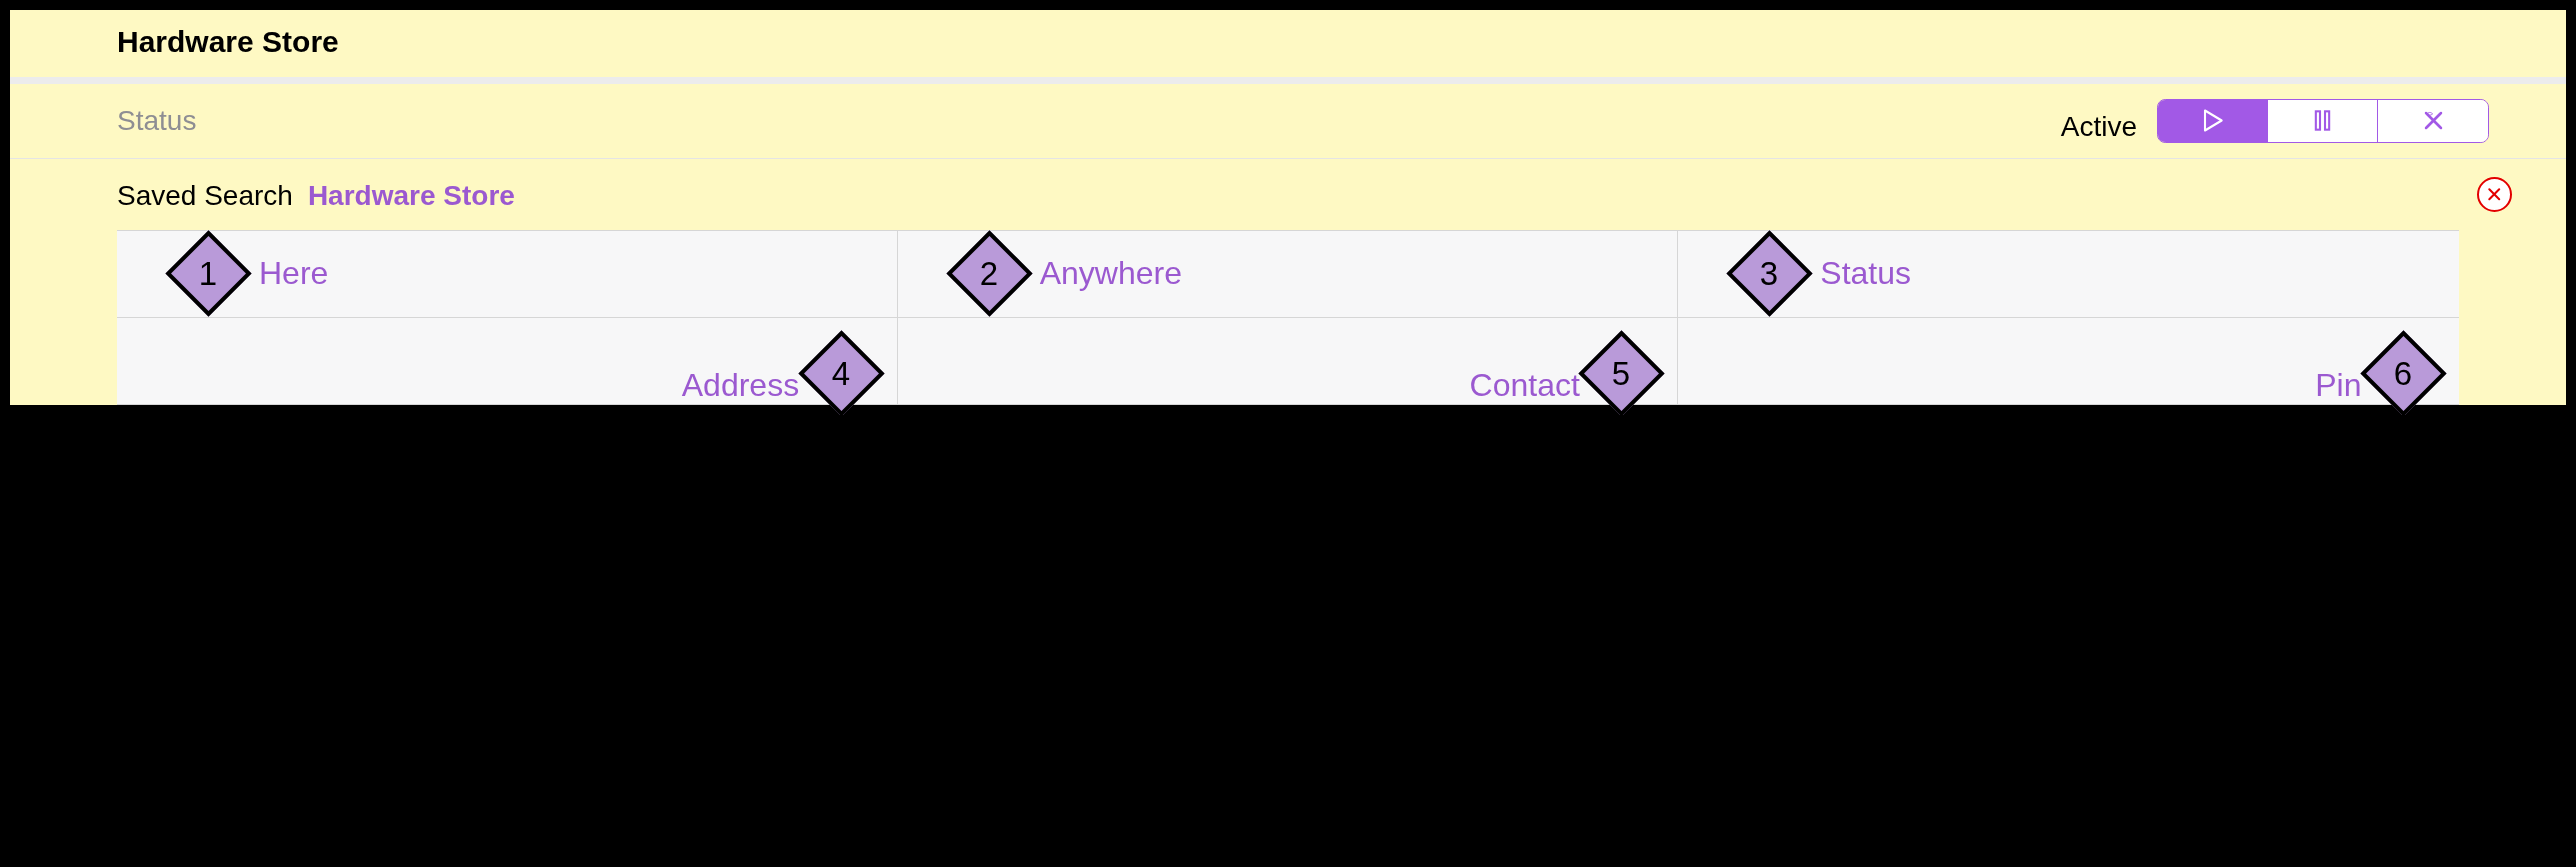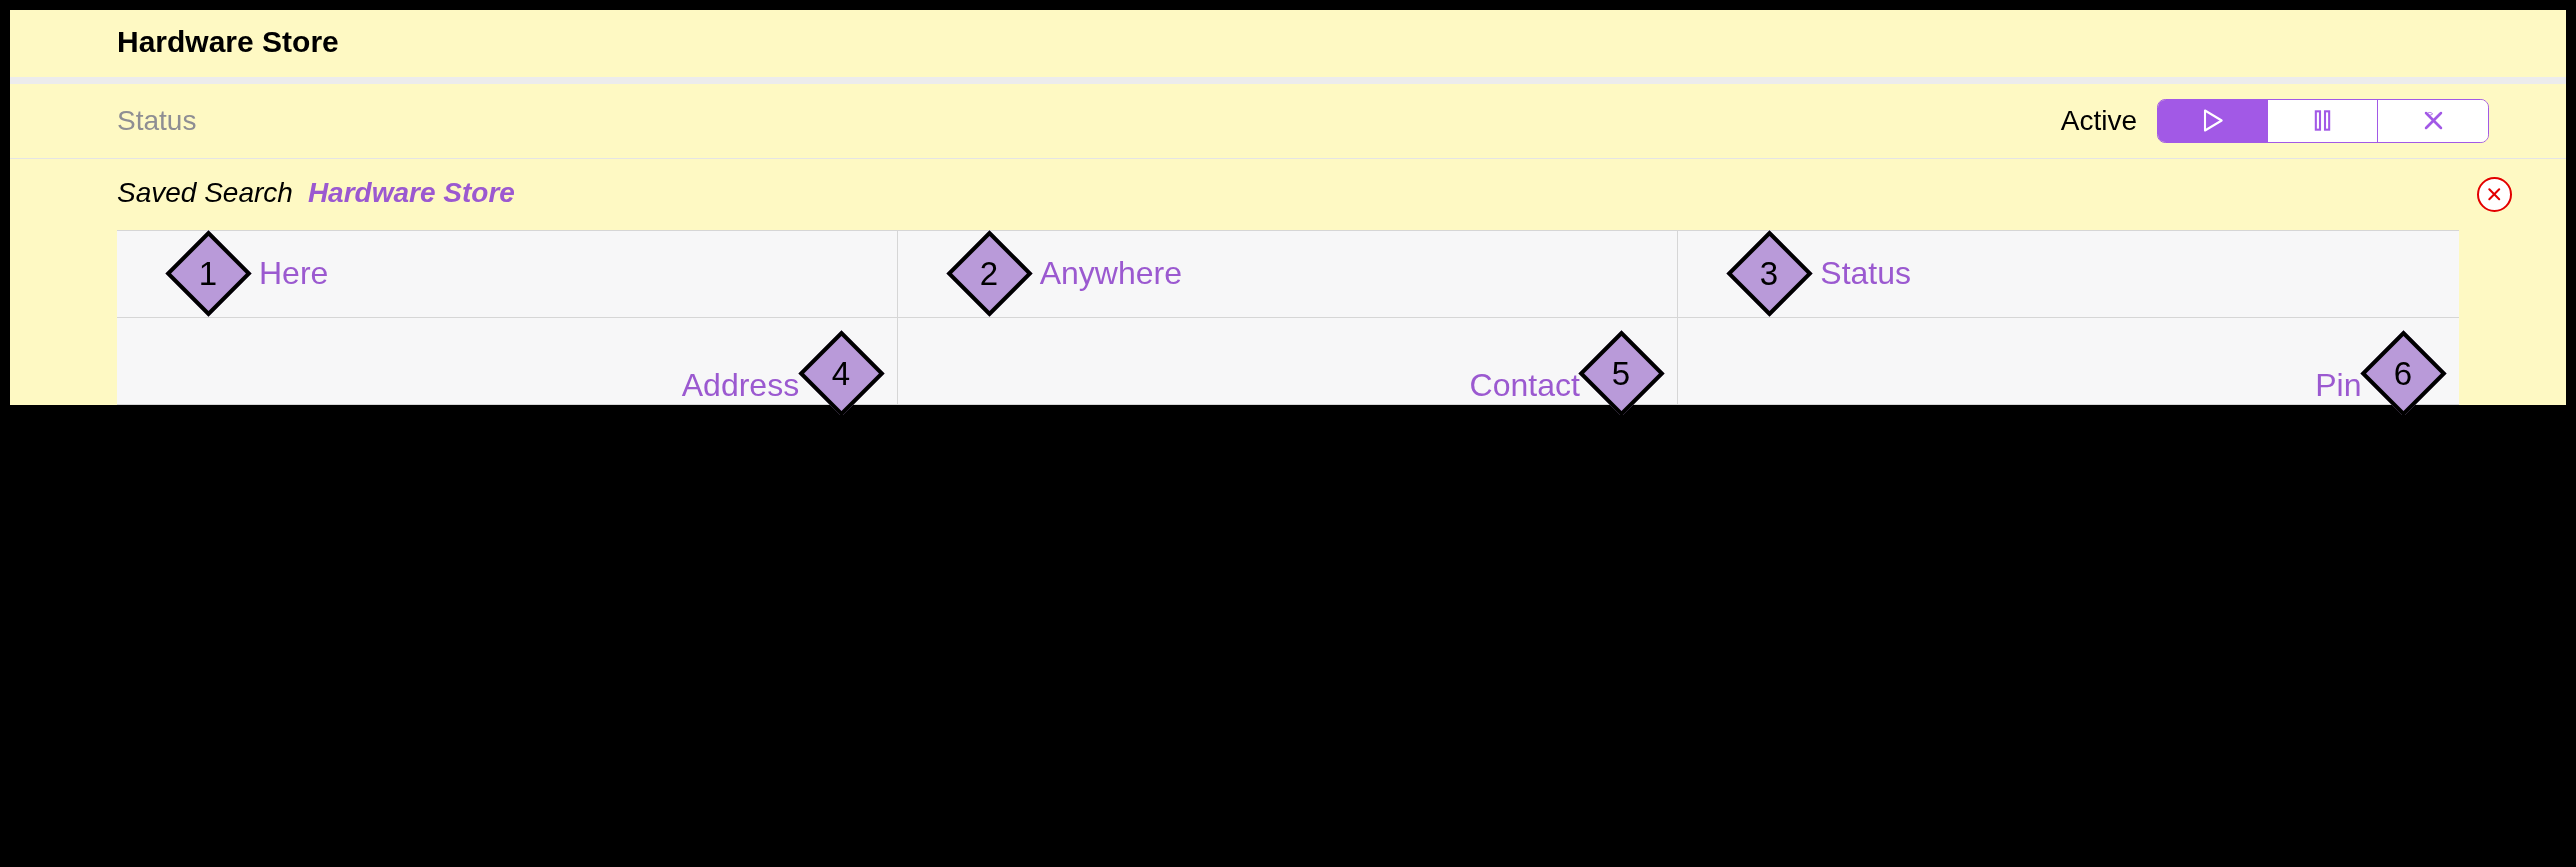--- a/index.html
+++ b/index.html
@@ -31,21 +31,21 @@
       justify-content: space-between;
       padding: 15px 77px 15px 107px;
       border-bottom: 0.8px solid #e5e5e5;
     }
     .status-label {
       font-size: 28px;
       color: #8e8e93;
     }
     .status-right {
       display: flex;
-      align-items: center;
+      align-items: flex-end;
       gap: 20px;
     }
     .status-value {
       font-size: 28px;
       color: #000;
     }
     .segmented {
       display: flex;
       border: 1.6px solid #a259e6;
       border-radius: 8.2px;
@@ -75,23 +75,22 @@
       stroke: #fff;
     }
     .seg-btn svg path,
     .seg-btn svg line,
     .seg-btn svg rect,
     .seg-btn svg polygon {
       stroke: #a259e6;
     }
     .saved-search-row {
       display: flex;
-      align-items: flex-start;
+      align-items: flex-end;
       padding: 18px 54px 18px 107px;
-      font-style: italic;
     }
     .saved-search-label {
       font-size: 28px;
       color: #000;
     }
     .saved-search-value {
       font-size: 28px;
       color: #9b59d0;
       font-weight: 600;
       margin-left: 15px;

